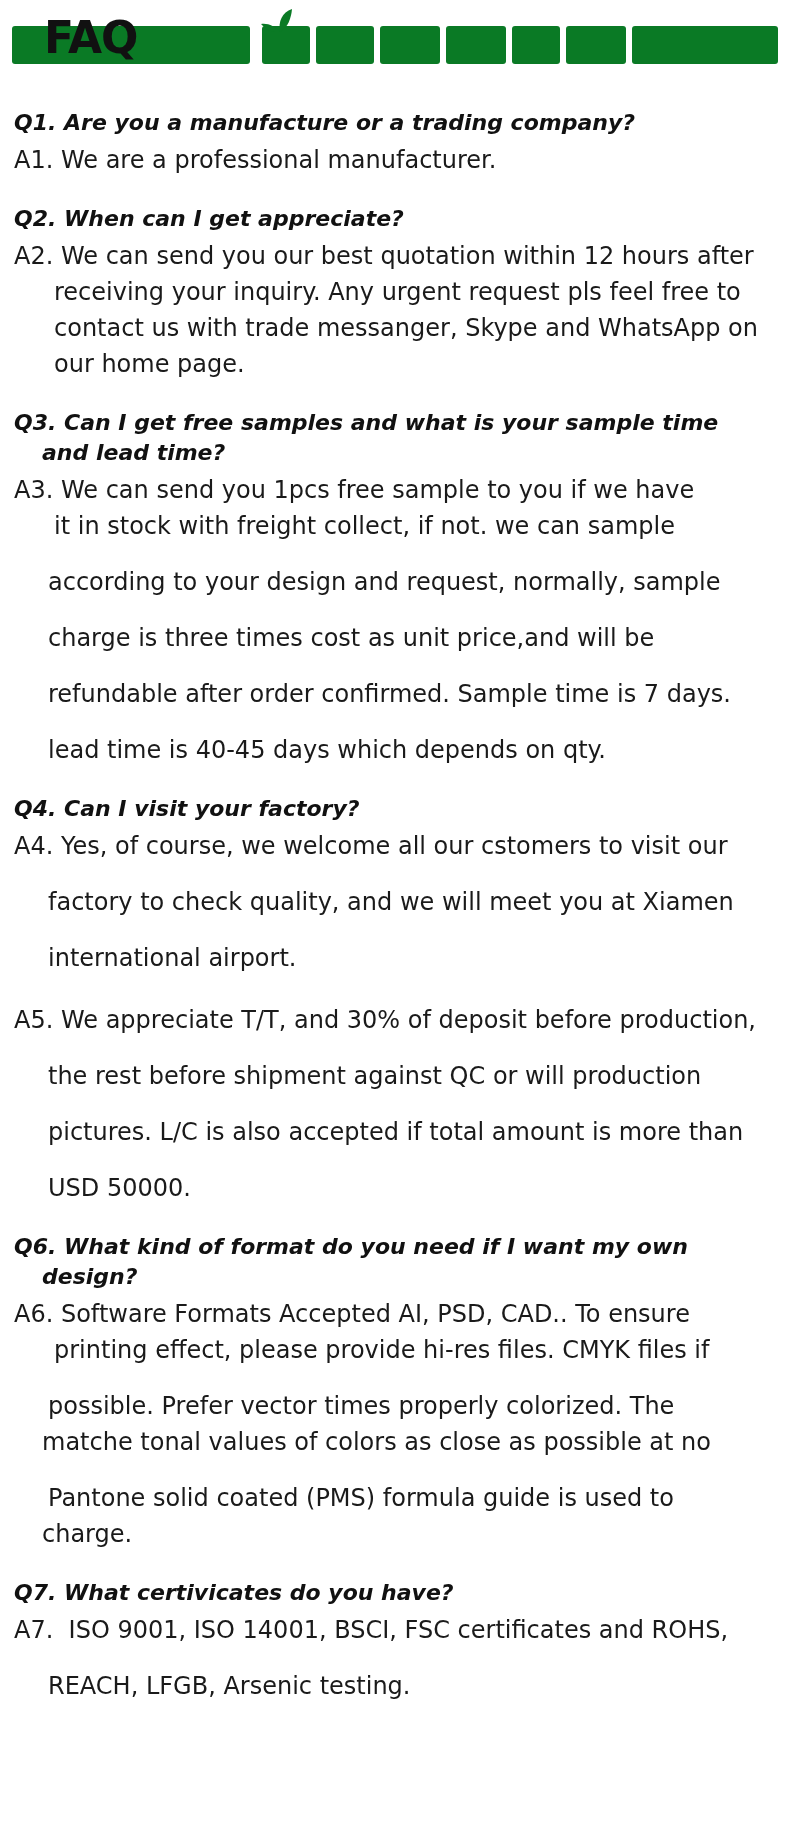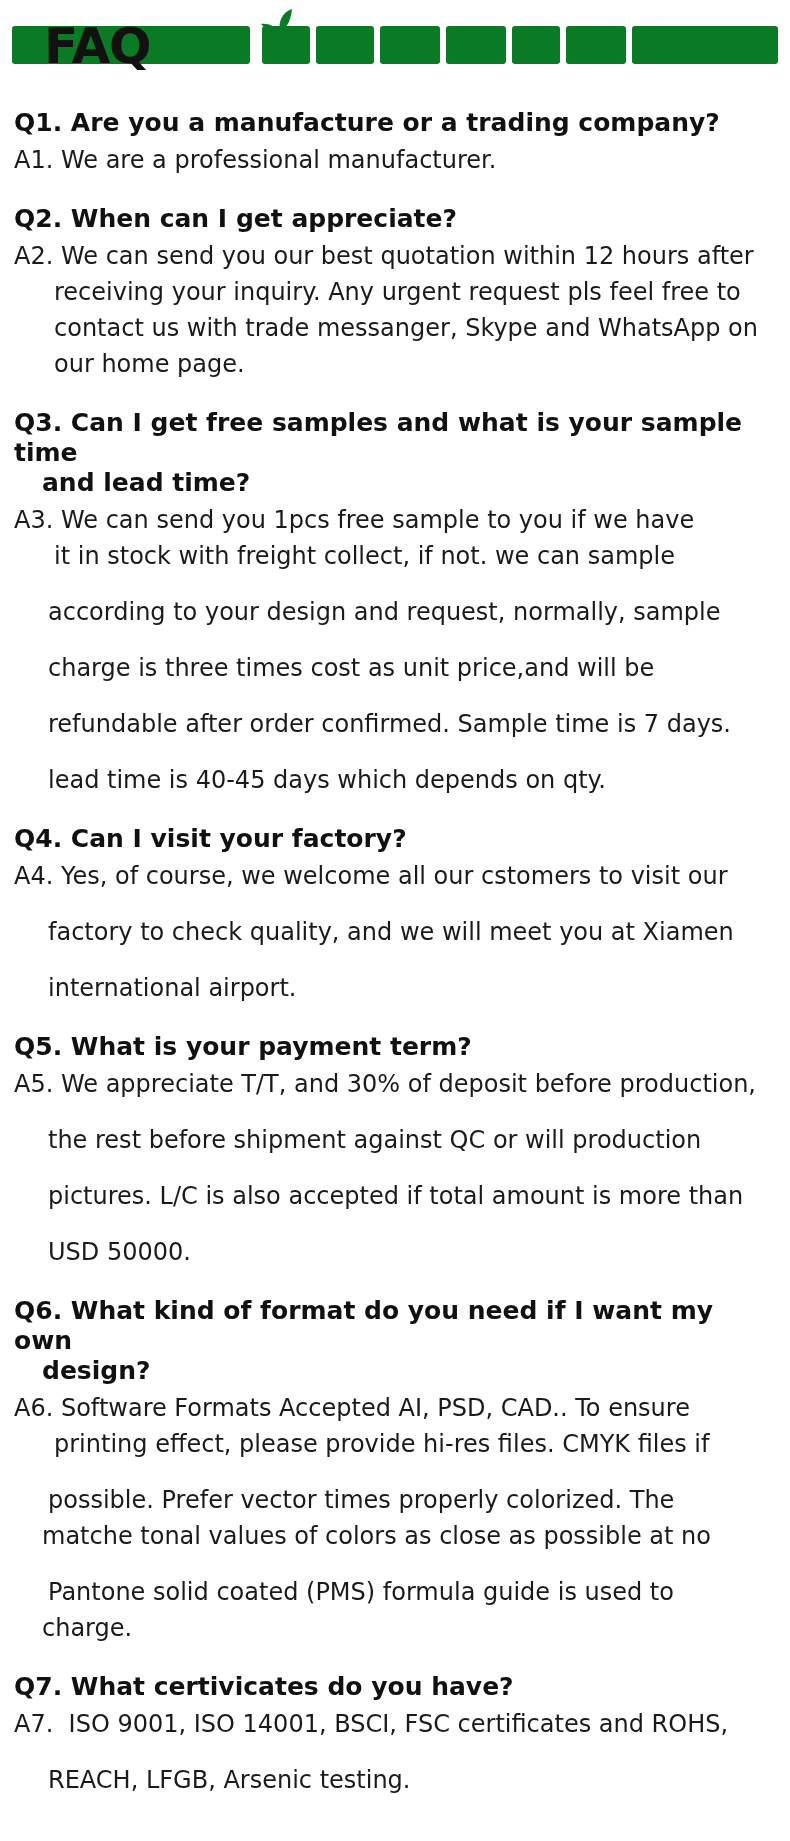--- a/index.html
+++ b/index.html
@@ -55,46 +55,47 @@
     position: absolute;
     left: 246px;
     top: 0px;
     width: 46px;
     height: 24px;
   }
 
   .faq-title {
     position: absolute;
     left: 32px;
-    top: 12px;
-    font-size: 50px;
+    top: 4px;
+    font-size: 44px;
     font-weight: bold;
     letter-spacing: -1px;
     color: #111111;
     font-family: "DejaVu Sans", sans-serif;
     line-height: 52px;
     z-index: 3;
   }
 
   
   .faq-list {
     margin-top: 38px;
     padding: 0 0 0 0;
   }
   .faq-item {
     margin-bottom: 26px;
   }
   .q {
-    font-size: 25px;
+    font-size: 22px;
     font-weight: bold;
     color: #111111;
     line-height: 30px;
     margin: 0 0 4px 0;
     padding-left: 2px;
     text-indent: 0;
+    font-style: italic;
   }
   .q .cont {
     display: block;
     padding-left: 28px;
   }
   .a {
     font-size: 24px;
     color: #1a1a1a;
     line-height: 36px;
     margin: 0;
@@ -174,23 +175,20 @@
         <span>Q4. Can I visit your factory?</span>
       </div>
       <div class="a">
         <span class="line">A4. Yes, of course, we welcome all our cstomers to visit our</span>
         <span class="line ind2">factory to check quality, and we will meet you at Xiamen</span>
         <span class="line ind2">international airport.</span>
       </div>
     </div>
 
     <div class="faq-item">
-      <div class="q">
-        <span>Q5. What is your payment term?</span>
-      </div>
       <div class="a">
         <span class="line">A5. We appreciate T/T, and 30% of deposit before production,</span>
         <span class="line ind2">the rest before shipment against QC or will production</span>
         <span class="line ind2">pictures. L/C is also accepted if total amount is more than</span>
         <span class="line ind2">USD 50000.</span>
       </div>
     </div>
 
     <div class="faq-item">
       <div class="q">

